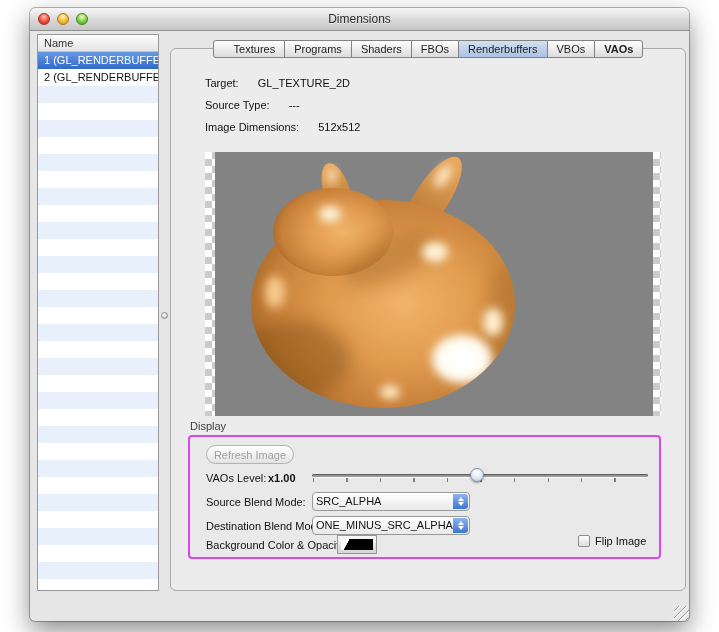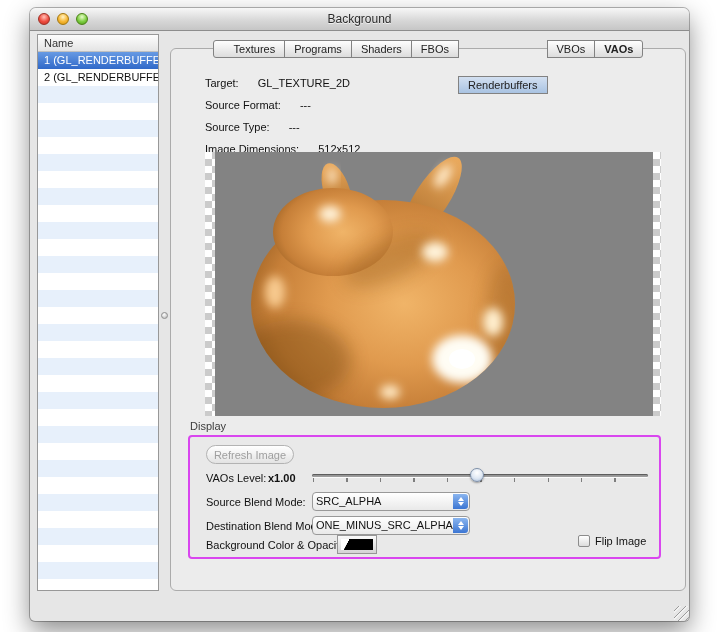--- a/index.html
+++ b/index.html
@@ -74,21 +74,21 @@
     position:absolute;left:140px;top:32px;width:516px;height:18px;
     display:flex;justify-content:center;z-index:5;
   }
   .tab{
     height:16px;line-height:16px;padding:0 9px;border:1px solid #828282;
     background:linear-gradient(#fefefe,#dcdcdc);margin-left:-1px;
     white-space:nowrap;cursor:default;color:#222;
   }
   .tab:first-child{border-radius:3px 0 0 3px;margin-left:0;padding-left:20px;}
   .tab:last-child{border-radius:0 3px 3px 0;font-weight:bold;}
-  .tab.sel{background:linear-gradient(#d3e0f1,#a9c3e2);margin-top:36px;}
+  .tab.sel{background:linear-gradient(#d3e0f1,#a9c3e2);}
 
   
   .info{position:absolute;left:175px;top:69px;}
   .info-line{height:22px;}
   .info-line .val{margin-left:16px;}
 
   
   .preview{
     position:absolute;left:175px;top:144px;width:456px;height:264px;
     background-color:#fff;
@@ -165,21 +165,21 @@
 <body>
 
 <div class="window">
 
   <div class="titlebar">
     <div class="traffic">
       <span class="light red"></span>
       <span class="light yellow"></span>
       <span class="light green"></span>
     </div>
-    <div class="title">Background</div>
+    <div class="title">Dimensions</div>
   </div>
 
   <div class="sidebar">
     <div class="sidebar-header">Name</div>
     <div class="sidebar-rows">
       <div class="sb-row selected">1 (GL_RENDERBUFFE…</div>
       <div class="sb-row">2 (GL_RENDERBUFFE…</div>
     </div>
   </div>
 
@@ -196,24 +196,20 @@
     <div class="tab">FBOs</div>
     <div class="tab sel">Renderbuffers</div>
     <div class="tab">VBOs</div>
     <div class="tab">VAOs</div>
   </div>
 
   <div class="info">
     <div class="info-line">
       <span class="lbl">Target:</span>
       <span class="val">GL_TEXTURE_2D</span>
-    </div>
-    <div class="info-line">
-      <span class="lbl">Source Format:</span>
-      <span class="val">---</span>
     </div>
     <div class="info-line">
       <span class="lbl">Source Type:</span>
       <span class="val">---</span>
     </div>
     <div class="info-line">
       <span class="lbl">Image Dimensions:</span>
       <span class="val">512x512</span>
     </div>
   </div>

